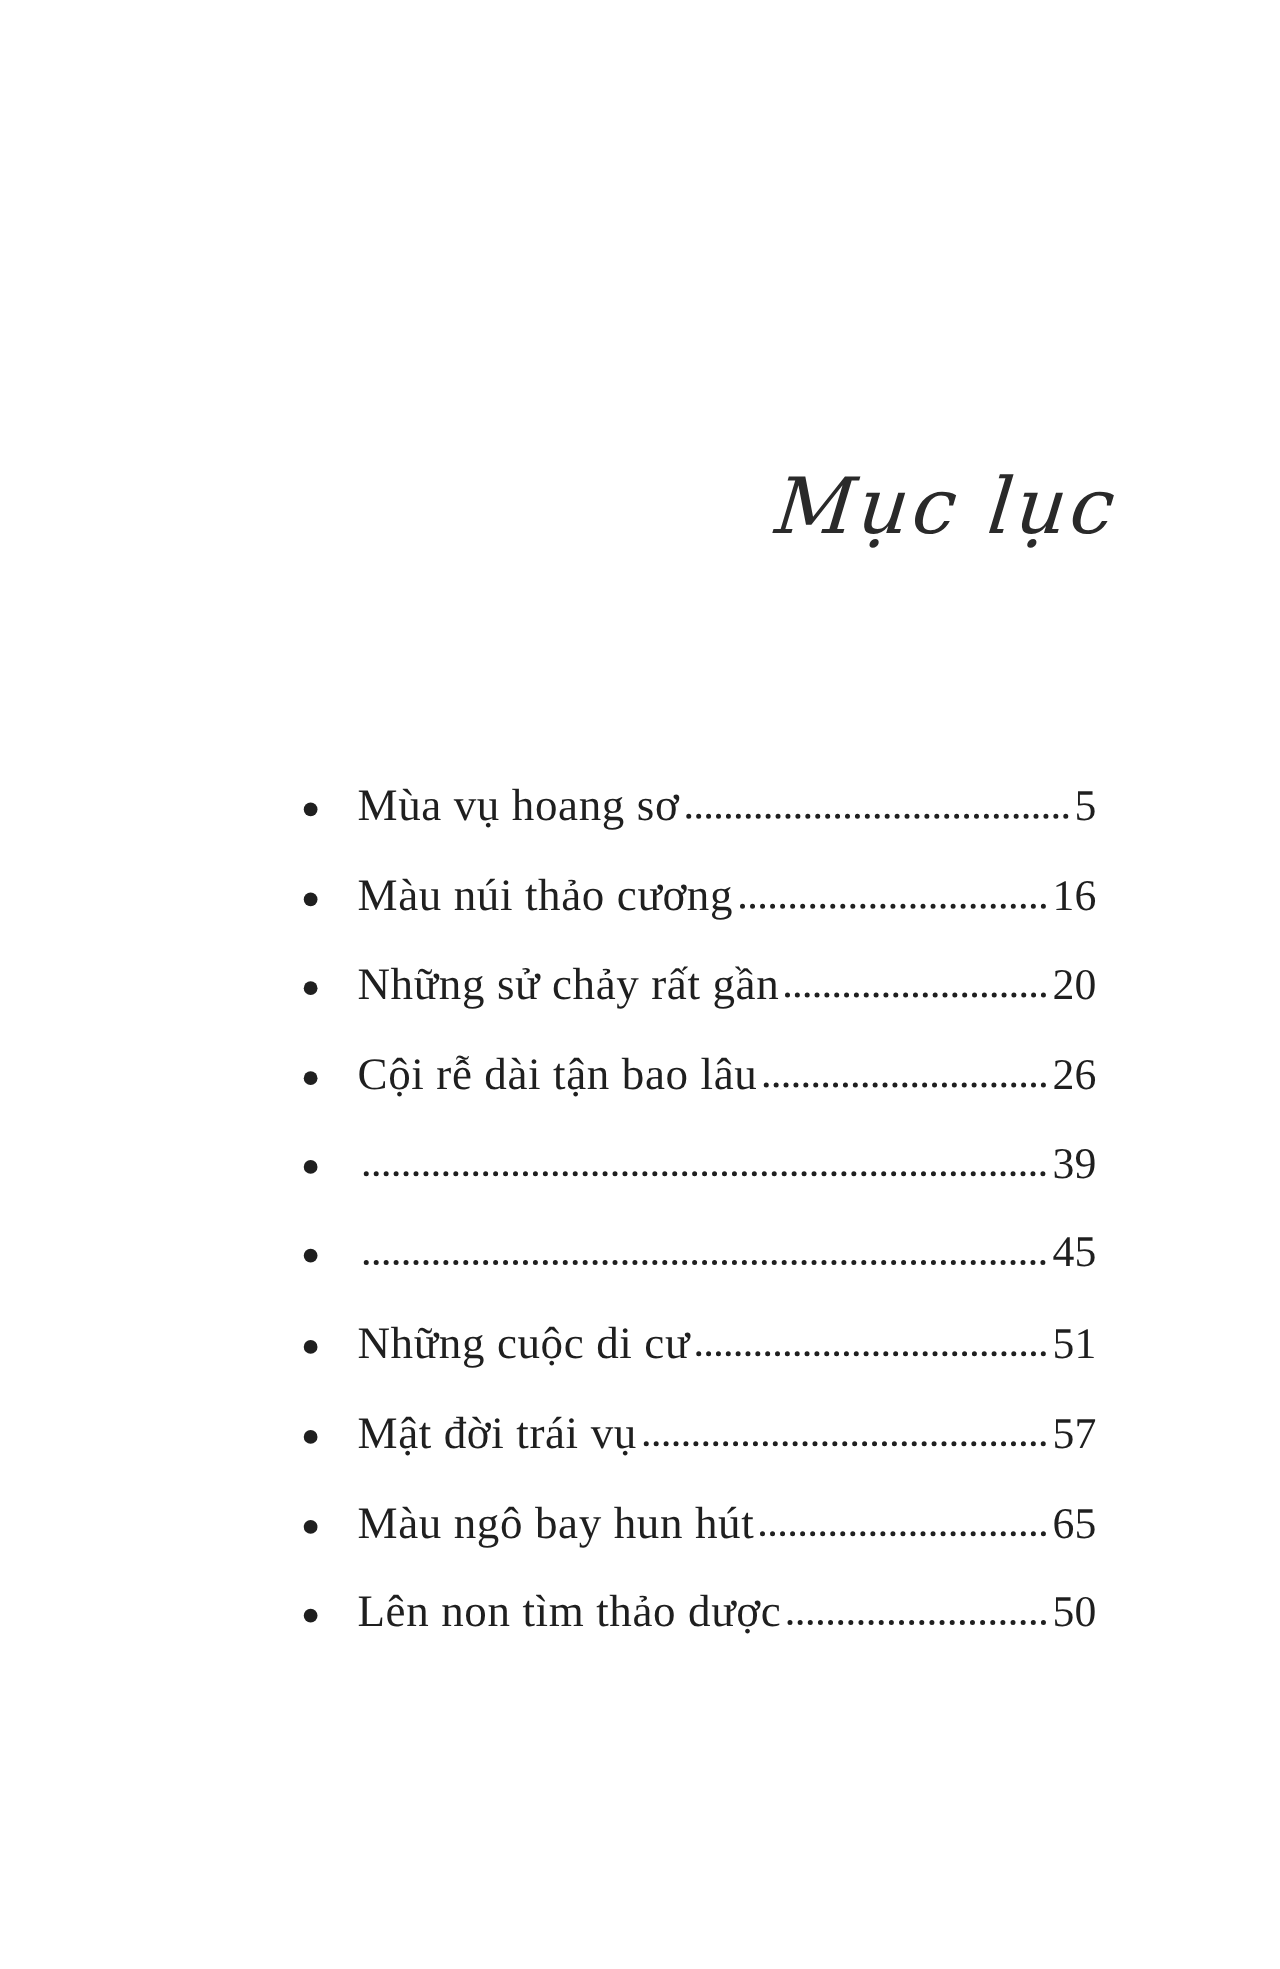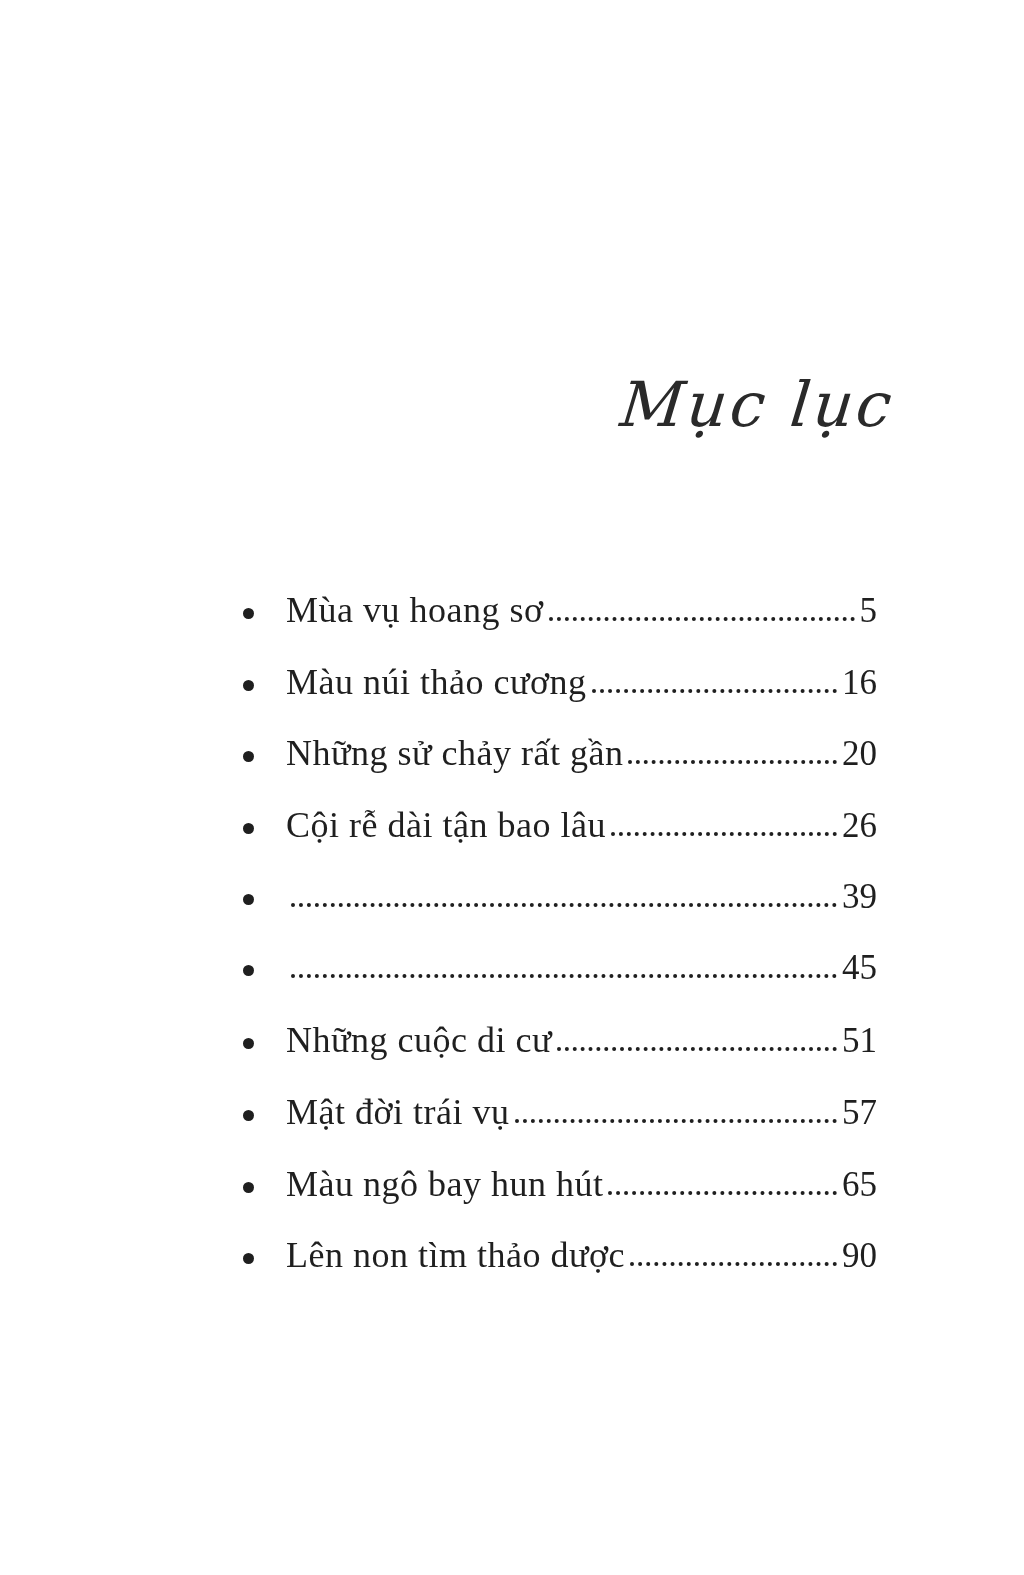--- a/index.html
+++ b/index.html
@@ -26,21 +26,21 @@
     font-weight: 500;
     font-size: 62px;
     letter-spacing: 3px;
     color: var(--title, #2a2a2a);
     transform: skewX(-6deg);
     white-space: nowrap;
   }
   .toc-list {
     position: absolute;
     left: 243px;
-    top: 592px;
+    top: 626px;
     width: 634px;
     margin: 0;
     padding: 0;
     list-style: none;
   }
   .toc-row {
     display: flex;
     align-items: baseline;
     height: 71.7px;
     font-size: 36px;
@@ -132,16 +132,16 @@
       <li class="toc-row">
     <span class="bullet"></span>
     <span class="toc-label">Màu ngô bay hun hút</span>
     <span class="leader"></span>
     <span class="toc-page">65</span>
   </li>
       <li class="toc-row">
     <span class="bullet"></span>
     <span class="toc-label">Lên non tìm thảo dược</span>
     <span class="leader"></span>
-    <span class="toc-page">90</span>
+    <span class="toc-page">50</span>
   </li>
     </ul>
 </div>
 
 </body></html>

